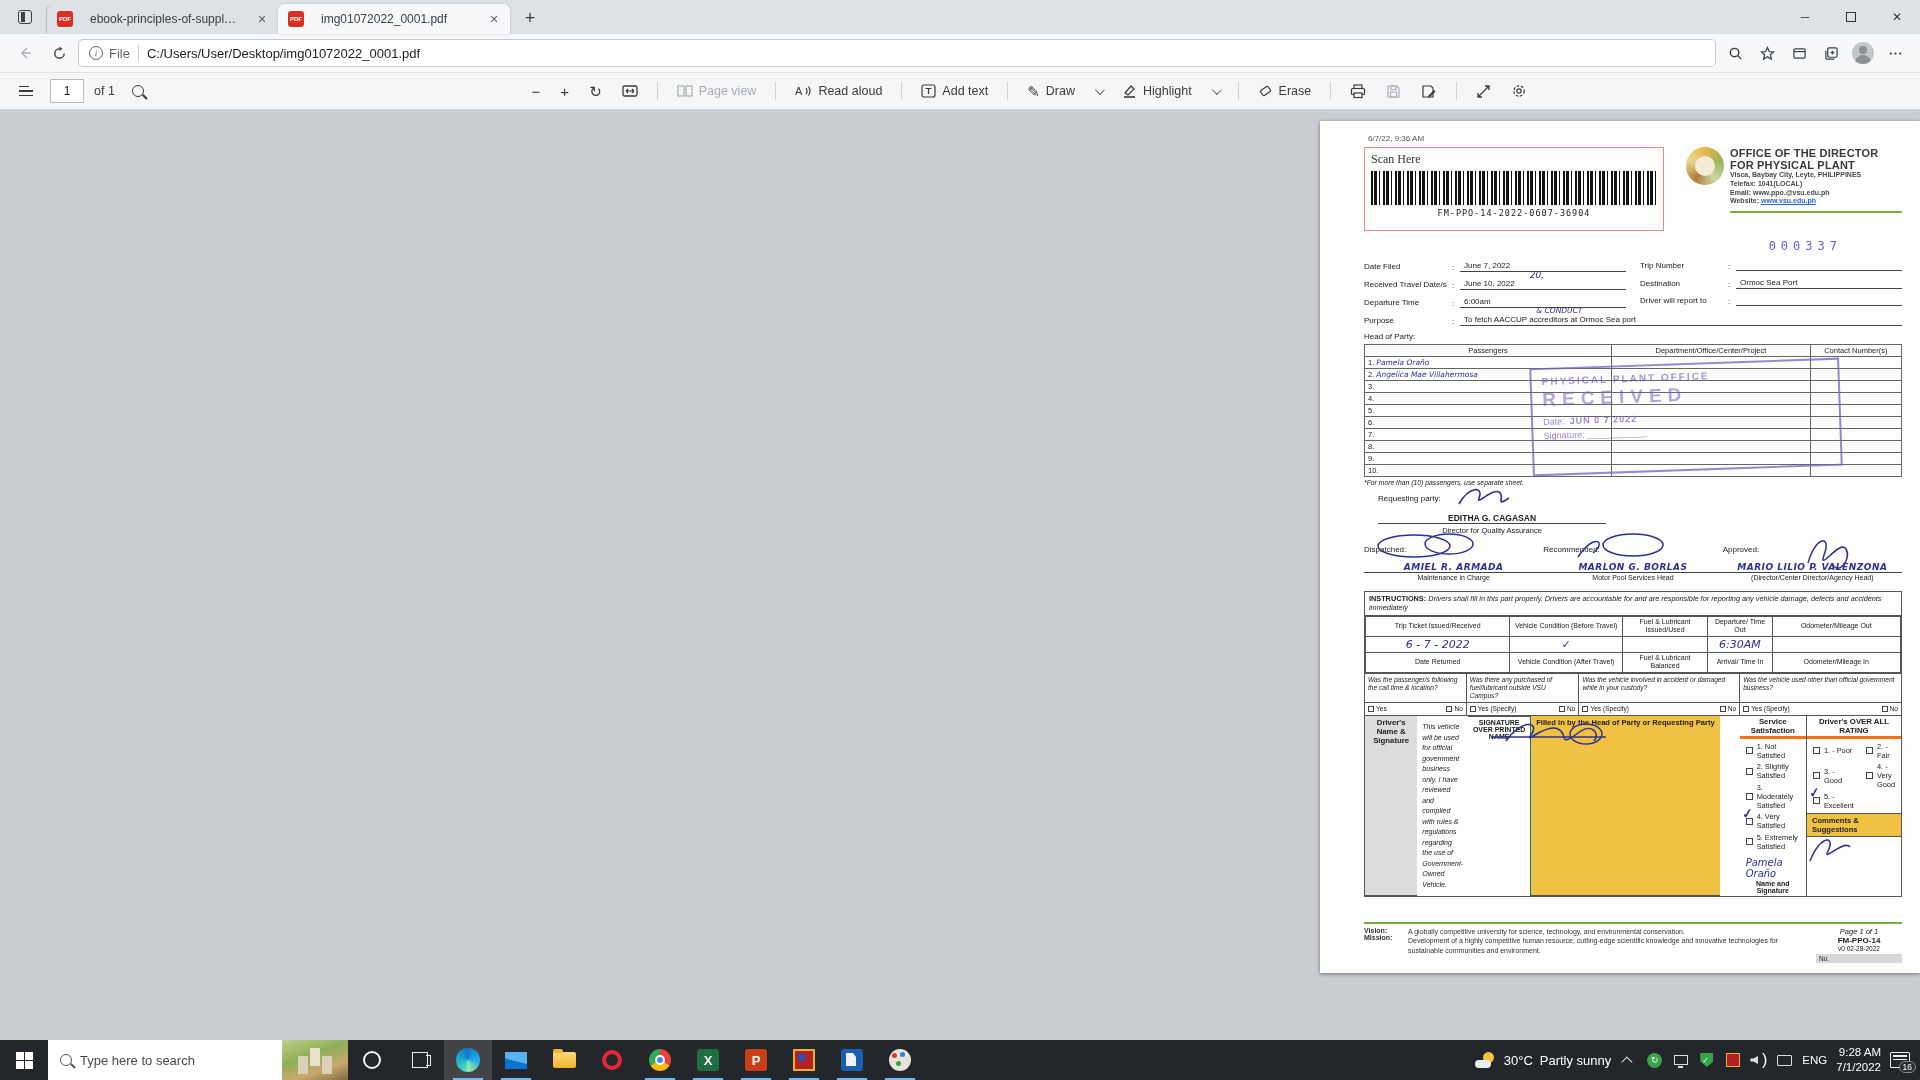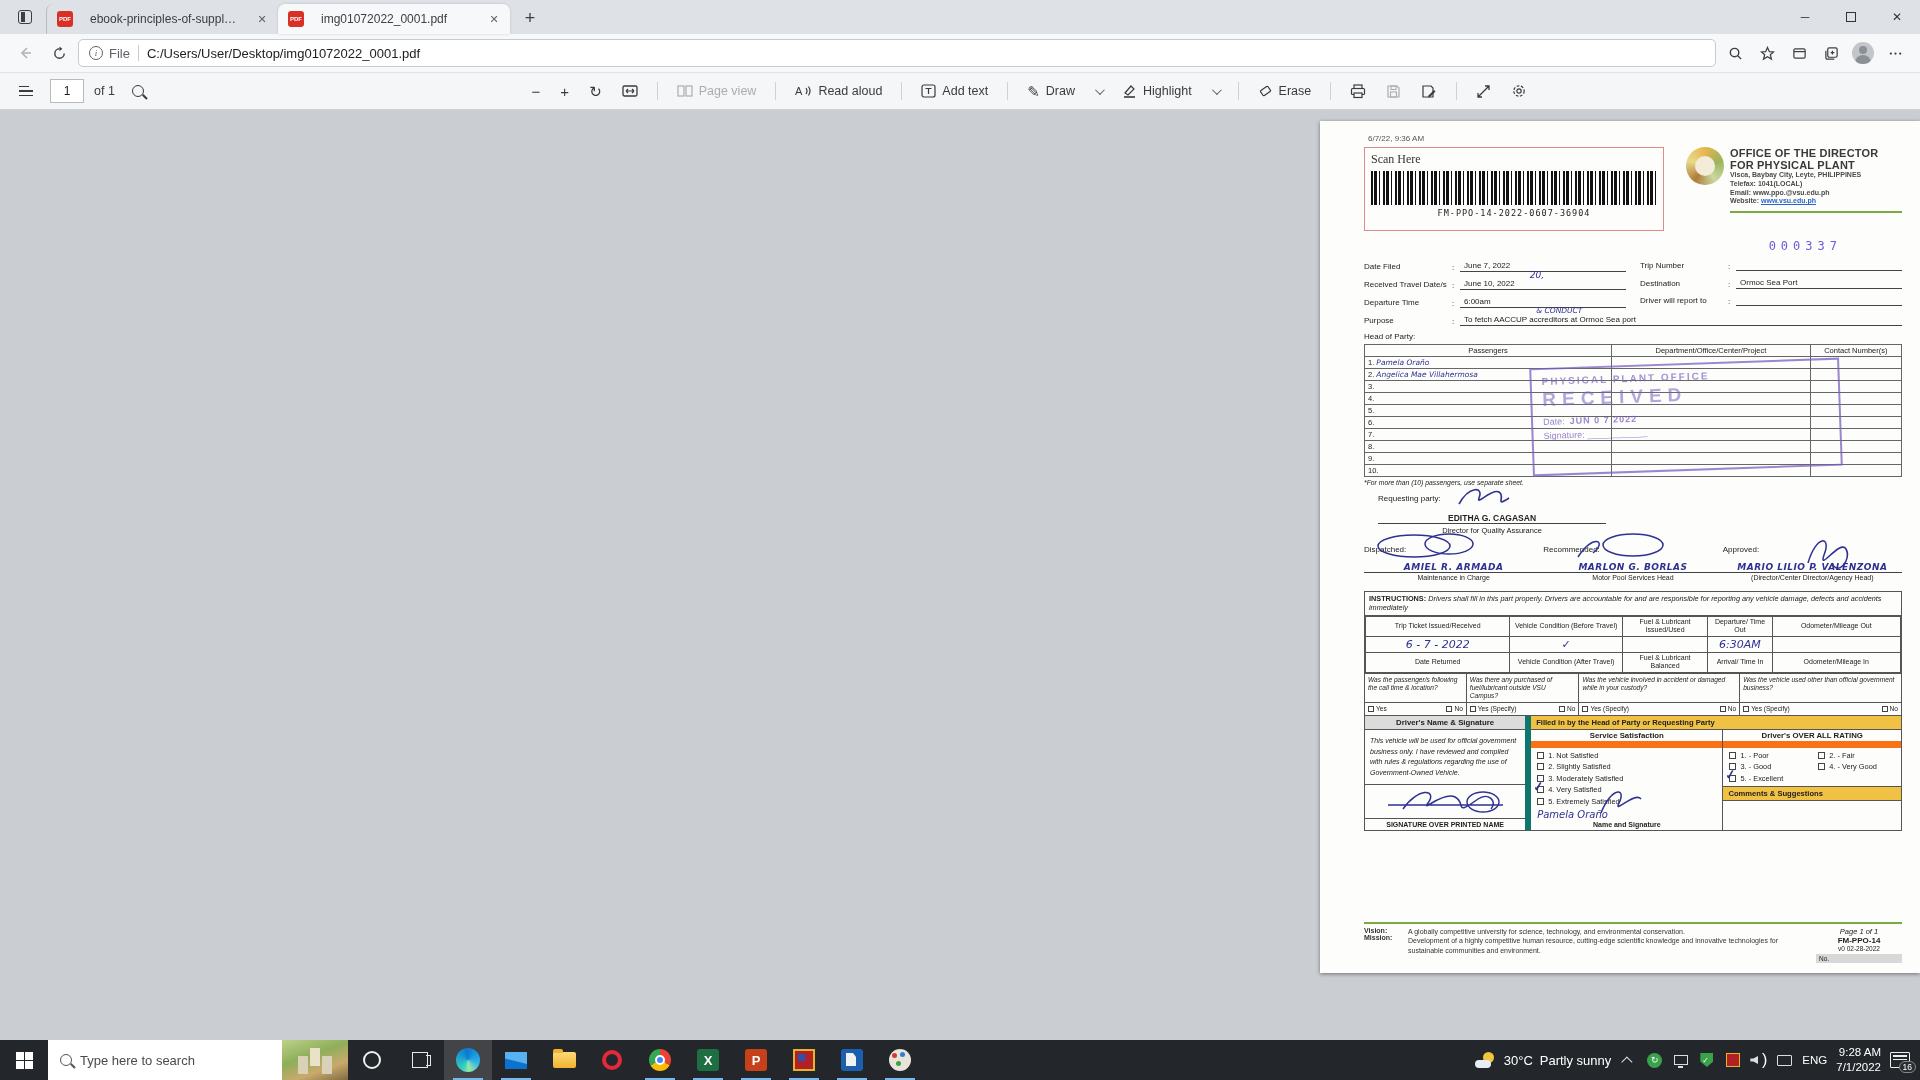--- a/index.html
+++ b/index.html
@@ -124,30 +124,30 @@
 
   .qrow { display:flex; border:1px solid #555; border-top:none; }
   .qcell { border-right:1px solid #555; padding:2px 3px; display:flex; flex-direction:column; }
   .qcell:last-child { border-right:none; }
   .qtext { font-size:6.6px; font-style:italic; line-height:1.25; flex:1; }
   .qopts { display:flex; justify-content:space-between; margin-top:2px; border-top:1px solid #555; margin:2px -3px 0 -3px; padding:2px 3px 1px 3px; }
   .qopt { display:flex; align-items:center; gap:2px; font-size:6.6px; }
   .cb { width:6px; height:6px; border:1px solid #444; flex:0 0 auto; }
 
   .evalt { display:flex; border:1px solid #555; border-top:none; }
-  .eval-left { width:31%; border-right:6px solid #0f766e; display:flex; flex-direction:column; }
+  .eval-left { width:31%; border-right:1px solid #0f766e; display:flex; flex-direction:row; }
   .dn-head { background:#dcdcdc; text-align:center; font-weight:bold; font-size:7.8px; padding:2px; border-bottom:1px solid #555; }
   .disclaimer { font-size:7px; font-style:italic; padding:6px 5px; line-height:1.5; flex:1; }
   .sig-area { border-top:1px solid #555; height:34px; position:relative; }
   .sig-cap { border-top:1px solid #555; text-align:center; font-weight:bold; font-size:7px; padding:2px; }
-  .eval-right { flex:1; display:flex; flex-direction:column; }
+  .eval-right { flex:1; display:flex; flex-direction:row;gap:20px; }
   .gold { background:#f0c143; font-weight:bold; font-size:7.6px; padding:2px 5px; border-bottom:1px solid #555; }
   .eval-cols { display:flex; flex:1; }
   .svc { width:52%; border-right:1px solid #555; display:flex; flex-direction:column; }
-  .svc-head { text-align:center; font-weight:bold; font-size:7.8px; border-bottom:7px solid #f97316; padding:1px; }
+  .svc-head { text-align:center; font-weight:bold; font-size:7.8px; border-bottom:3px solid #f97316; padding:1px; }
   .opt { display:flex; align-items:center; gap:4px; font-size:7.4px; padding:2.5px 6px 0 6px; position:relative; }
   .opt .cb { width:7px; height:7px; }
   .pen-check { position:absolute; left:2px; top:-4px; color:#2e3192; font-size:13px; transform:rotate(-8deg); font-weight:bold; }
   .svc-sig { margin-top:auto; border-top:none; position:relative; padding:2px 6px 0 6px; }
   .svc-name { font-size:10px; }
   .svc-cap { text-align:center; font-weight:bold; font-size:7px; padding:1px 0 2px 0; }
   .rat { flex:1; display:flex; flex-direction:column; }
   .rat-grid { display:grid; grid-template-columns:1fr 1fr; padding-bottom:3px; }
   .comments-space { flex:1; border-top:1px solid #555; }
 

